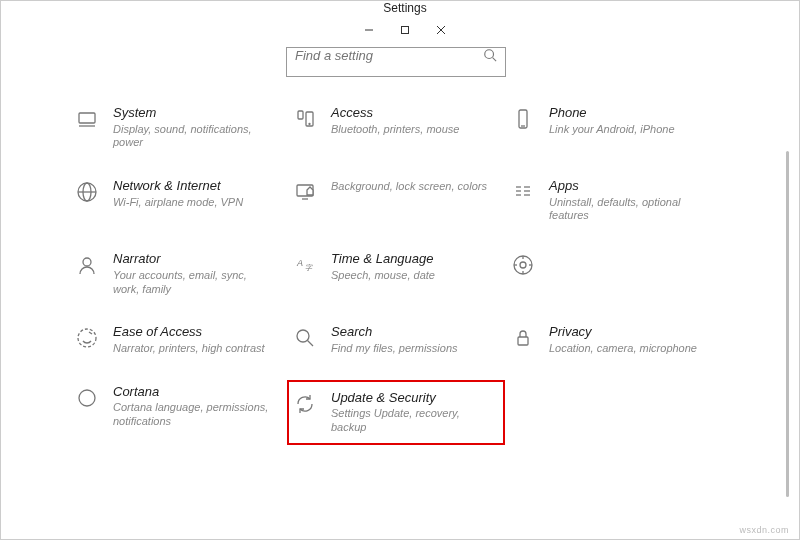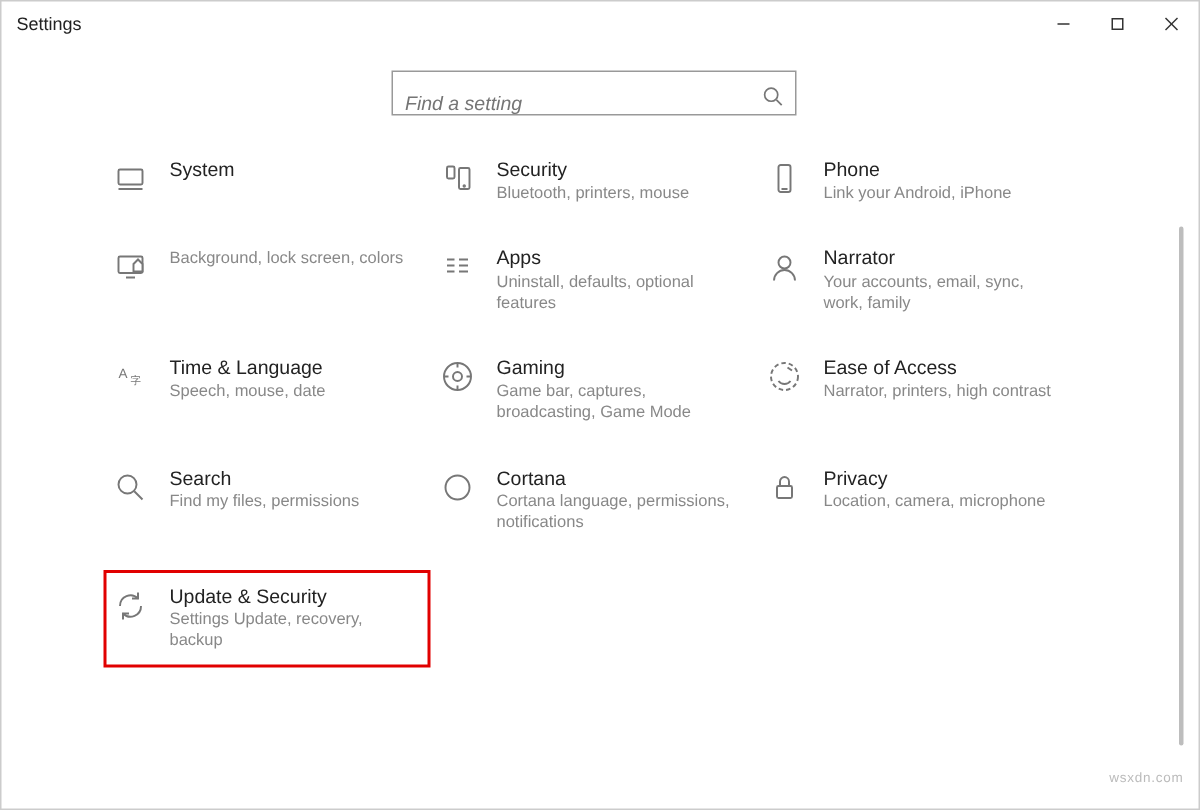--- a/index.html
+++ b/index.html
@@ -1,38 +1,38 @@
 <!DOCTYPE html>
 <html><head>
 <meta charset="utf-8">
 <style>
 * { margin: 0; padding: 0; box-sizing: border-box; font-family: "Segoe UI", Arial, sans-serif; }
 html, body { width: 800px; height: 540px; overflow: hidden; background: #fff; }
 .window { width: 800px; height: 540px; position: relative; border: 1px solid #ccc; }
-.titlebar { height: 30px; display: flex; align-items: center; justify-content: space-between; padding-left: 10px; }
+.titlebar { height: 30px; display: flex; align-items: center; justify-content: space-between; padding-left: 10px; flex-direction: column; }
 .titlebar-title { font-size: 12px; color: #222; }
 .win-controls { display: flex; height: 100%; }
 .win-btn { width: 36px; height: 30px; display: flex; align-items: center; justify-content: center; color: #333; }
 .win-btn svg { width: 10px; height: 10px; }
 .content { position: absolute; top: 30px; left: 0; right: 8px; bottom: 0; overflow: hidden; }
 .search-wrap { display: flex; justify-content: center; padding-top: 16px; padding-bottom: 28px; }
-.search { width: 270px; height: 30px; border: 1px solid #999; display: flex; align-items: flex-end; padding: 0 8px; }
+.search { width: 220px; height: 30px; border: 1px solid #999; display: flex; align-items: flex-start; padding: 0 8px; }
 .search input { flex: 1; border: none; outline: none; font-size: 13px; color: #666; font-style: italic; background: transparent; }
 .search .s-icon { color: #666; }
-.grid { display: grid; grid-template-columns: repeat(3, 210px); column-gap: 8px; row-gap: 28px; justify-content: center; padding: 0 22px; }
+.grid { display: grid; grid-template-columns: repeat(3, 210px); column-gap: 8px; row-gap: 28px; justify-content: center; padding: 0 22px; font-style: italic; }
 .tile { display: flex; align-items: flex-start; gap: 12px; cursor: default; }
 .tile-icon { width: 28px; height: 28px; flex: 0 0 28px; color: #666; display: flex; align-items: center; justify-content: center; }
 .tile-icon svg { width: 24px; height: 24px; stroke: #777; fill: none; stroke-width: 1.3; }
 .tile-text { display: flex; flex-direction: column; }
 .tile-title { font-size: 13px; color: #222; line-height: 1.2; }
 .tile-desc { font-size: 11px; color: #888; line-height: 1.25; margin-top: 2px; max-width: 160px; }
 .highlight { outline: 2px solid #e10000; outline-offset: 2px; padding-right:6px; padding-top:6px; padding-bottom:6px;}
 .scrollbar { position: absolute; right: 1px; top: 120px; bottom: 4px; width: 6px; background: transparent; }
 .scrollbar-thumb { position: absolute; top: 0; width: 3px; right: 1px; height: 90%; background: #bdbdbd; border-radius: 2px; }
-.watermark { position: absolute; right: 10px; bottom: 16px; font-size: 9px; color: #bbb; letter-spacing: .5px; }
+.watermark { position: absolute; right: 10px; bottom: 4px; font-size: 9px; color: #bbb; letter-spacing: .5px; }
 </style>
 </head>
 <body>
 
 <div class="window">
 
   <div class="titlebar">
     <div class="titlebar-title">Settings</div>
     <div class="win-controls">
       <div class="win-btn">
@@ -70,47 +70,59 @@
 
     <div class="grid" id="grid">
         <div class="tile">
           <div class="tile-icon">
             <svg viewBox="0 0 24 24">
               <use href="#i-system"></use>
             </svg>
           </div>
           <div class="tile-text">
             <div class="tile-title">System</div>
+            <div class="tile-desc">Display, sound, notifications, power</div>
           </div>
         </div>
         <div class="tile">
           <div class="tile-icon">
             <svg viewBox="0 0 24 24">
               <use href="#i-devices"></use>
             </svg>
           </div>
           <div class="tile-text">
-            <div class="tile-title">Security</div>
+            <div class="tile-title">Access</div>
             <div class="tile-desc">Bluetooth, printers, mouse</div>
           </div>
         </div>
         <div class="tile">
           <div class="tile-icon">
             <svg viewBox="0 0 24 24">
               <use href="#i-phone"></use>
             </svg>
           </div>
           <div class="tile-text">
             <div class="tile-title">Phone</div>
             <div class="tile-desc">Link your Android, iPhone</div>
           </div>
         </div>
         <div class="tile">
           <div class="tile-icon">
             <svg viewBox="0 0 24 24">
+              <use href="#i-network"></use>
+            </svg>
+          </div>
+          <div class="tile-text">
+            <div class="tile-title">Network &amp; Internet</div>
+            <div class="tile-desc">Wi-Fi, airplane mode, VPN</div>
+          </div>
+        </div>
+        <div class="tile">
+          <div class="tile-icon">
+            <svg viewBox="0 0 24 24">
               <use href="#i-personalization"></use>
             </svg>
           </div>
           <div class="tile-text">
             <div class="tile-desc">Background, lock screen, colors</div>
           </div>
         </div>
         <div class="tile">
           <div class="tile-icon">
             <svg viewBox="0 0 24 24">
@@ -143,24 +155,20 @@
             <div class="tile-title">Time &amp; Language</div>
             <div class="tile-desc">Speech, mouse, date</div>
           </div>
         </div>
         <div class="tile">
           <div class="tile-icon">
             <svg viewBox="0 0 24 24">
               <use href="#i-gaming"></use>
             </svg>
           </div>
-          <div class="tile-text">
-            <div class="tile-title">Gaming</div>
-            <div class="tile-desc">Game bar, captures, broadcasting, Game Mode</div>
-          </div>
         </div>
         <div class="tile">
           <div class="tile-icon">
             <svg viewBox="0 0 24 24">
               <use href="#i-ease"></use>
             </svg>
           </div>
           <div class="tile-text">
             <div class="tile-title">Ease of Access</div>
             <div class="tile-desc">Narrator, printers, high contrast</div>
@@ -173,37 +181,37 @@
             </svg>
           </div>
           <div class="tile-text">
             <div class="tile-title">Search</div>
             <div class="tile-desc">Find my files, permissions</div>
           </div>
         </div>
         <div class="tile">
           <div class="tile-icon">
             <svg viewBox="0 0 24 24">
+              <use href="#i-privacy"></use>
+            </svg>
+          </div>
+          <div class="tile-text">
+            <div class="tile-title">Privacy</div>
+            <div class="tile-desc">Location, camera, microphone</div>
+          </div>
+        </div>
+        <div class="tile">
+          <div class="tile-icon">
+            <svg viewBox="0 0 24 24">
               <use href="#i-cortana"></use>
             </svg>
           </div>
           <div class="tile-text">
             <div class="tile-title">Cortana</div>
             <div class="tile-desc">Cortana language, permissions, notifications</div>
-          </div>
-        </div>
-        <div class="tile">
-          <div class="tile-icon">
-            <svg viewBox="0 0 24 24">
-              <use href="#i-privacy"></use>
-            </svg>
-          </div>
-          <div class="tile-text">
-            <div class="tile-title">Privacy</div>
-            <div class="tile-desc">Location, camera, microphone</div>
           </div>
         </div>
         <div class="tile highlight">
           <div class="tile-icon">
             <svg viewBox="0 0 24 24">
               <use href="#i-update"></use>
             </svg>
           </div>
           <div class="tile-text">
             <div class="tile-title">Update &amp; Security</div>

